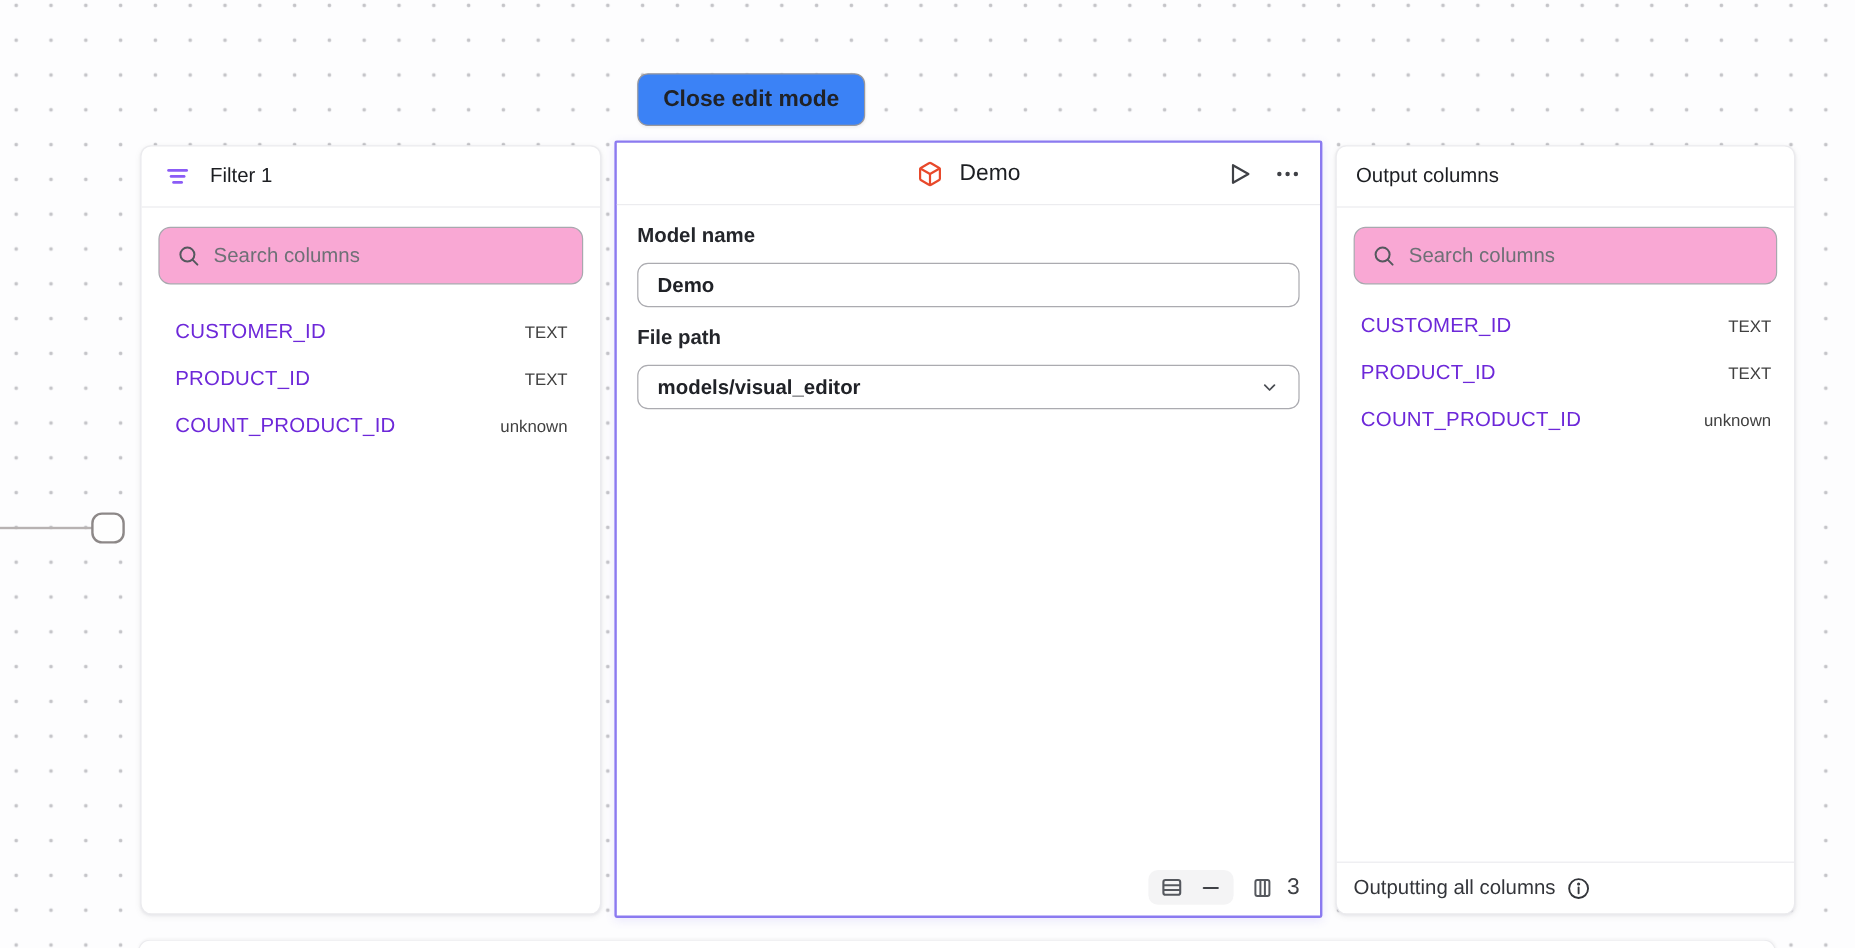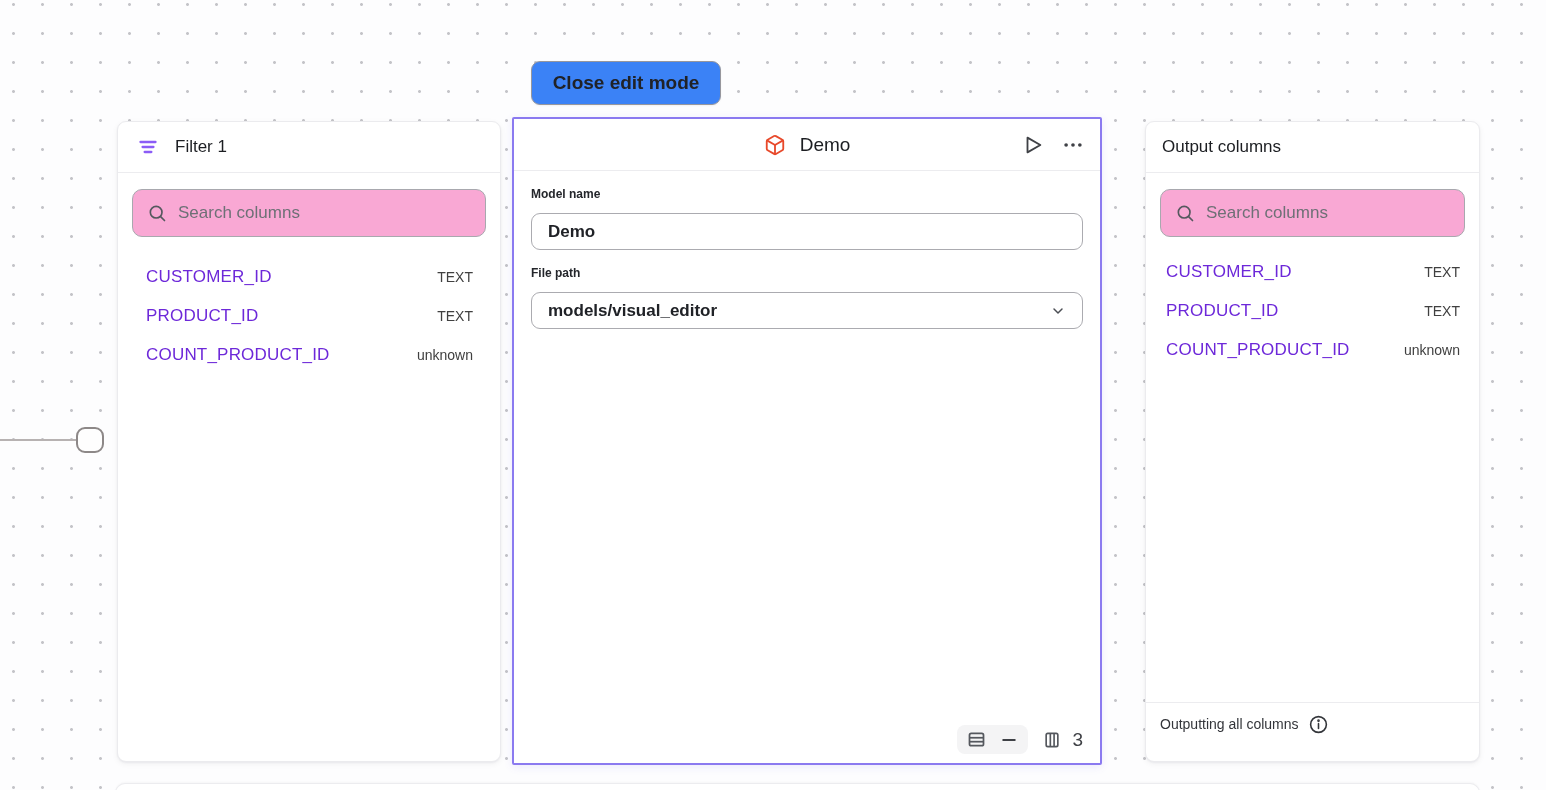--- a/index.html
+++ b/index.html
@@ -72,21 +72,21 @@
   }
   #model-panel .panel-header { height:52px; position:relative; justify-content:center; gap:14px; }
   #model-panel .panel-title { font-size:19px; font-weight:500; }
   .header-actions {
     position:absolute; right:16px; top:0; height:100%;
     display:flex; align-items:center; gap:18px;
   }
   .icon-btn { display:flex; align-items:center; justify-content:center; cursor:pointer; background:none; border:none; }
 
   .model-body { padding:16px 17px 0 17px; }
-  .field-label { font-size:12px; font-weight:600; color:#24262b; margin-bottom:12px; }
+  .field-label { font-size:17px; font-weight:600; color:#24262b; margin-bottom:12px; }
   .text-input, .select-input {
     width:100%; height:37px; border:1.5px solid #ababb0; border-radius:9px;
     font-size:17px; font-weight:600; font-family:inherit; color:#202227;
     padding:0 16px; background:#fff; outline:none;
   }
   .select-input {
     display:flex; align-items:center; justify-content:space-between;
     cursor:pointer; margin-bottom:0;
   }
   .field-gap { height:16px; }
@@ -96,28 +96,28 @@
     display:flex; align-items:center; gap:14px;
   }
   .toggle-pill {
     display:flex; align-items:center; gap:12px; background:#f4f4f5;
     border-radius:8px; padding:4px 9px;
   }
   .col-count-group { display:flex; align-items:center; gap:10px; }
   .col-count { font-size:19px; color:#3f4146; }
 
   
-  #output-panel { left:1113px; top:121px; width:335px; height:641px;margin-left:32px; }
+  #output-panel { left:1113px; top:121px; width:383px; height:641px; }
   #output-panel .panel-header { padding-left:16px; }
   #output-panel .col-list { margin-top:15px; }
   #output-panel .col-row { padding:0 19px 0 20px; }
   .output-footer {
-    position:absolute; left:0; right:0; bottom:16px; height:43px;
+    position:absolute; left:0; right:0; bottom:0; height:43px;
     border-top:1px solid #ececef; display:flex; align-items:center;
-    padding-left:14px; gap:9px; font-size:14px; color:#33353a;
+    padding-left:14px; gap:9px; font-size:17px; color:#33353a;
   }
 
   
   #bottom-panel {
     position:absolute; left:115px; top:783px; width:1365px; height:40px;
     background:#fff; border:1px solid #ececef; border-bottom:none;
     border-radius:10px 10px 0 0; box-shadow:0 -1px 2px rgba(16,24,40,.03);
   }
 
   svg { display:block; }

